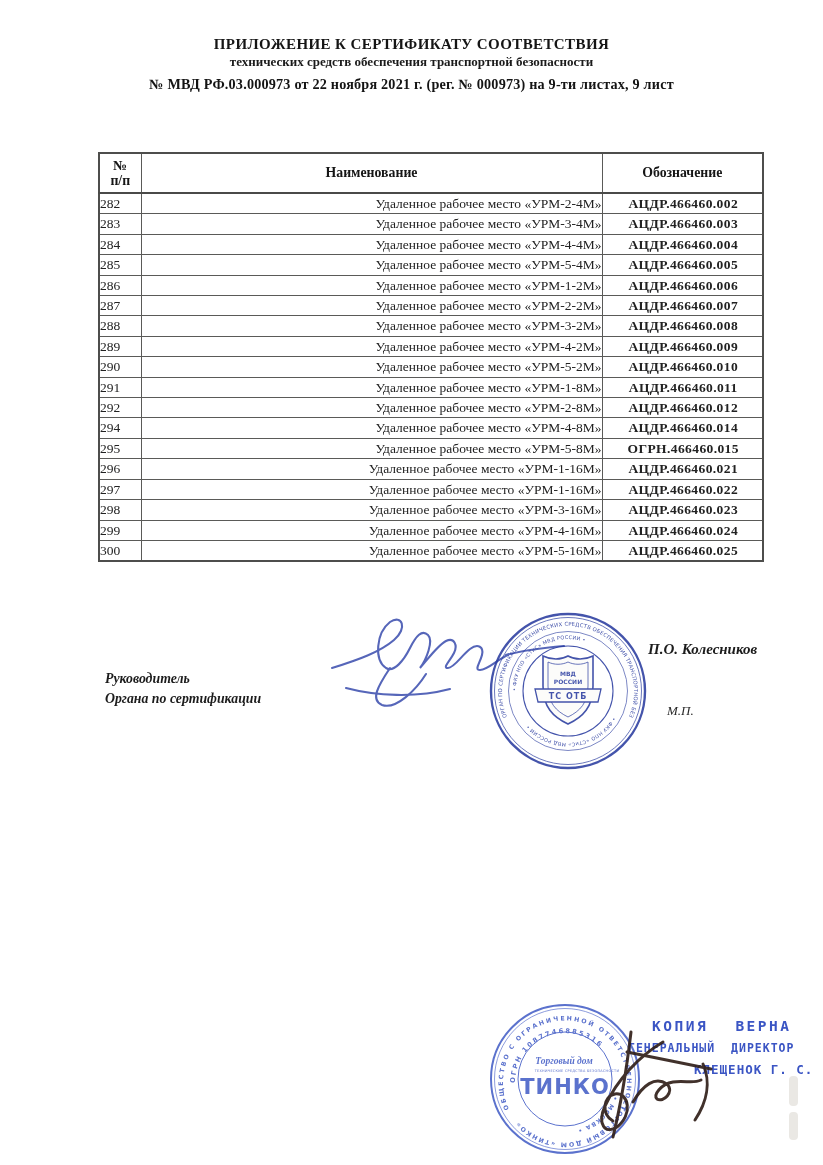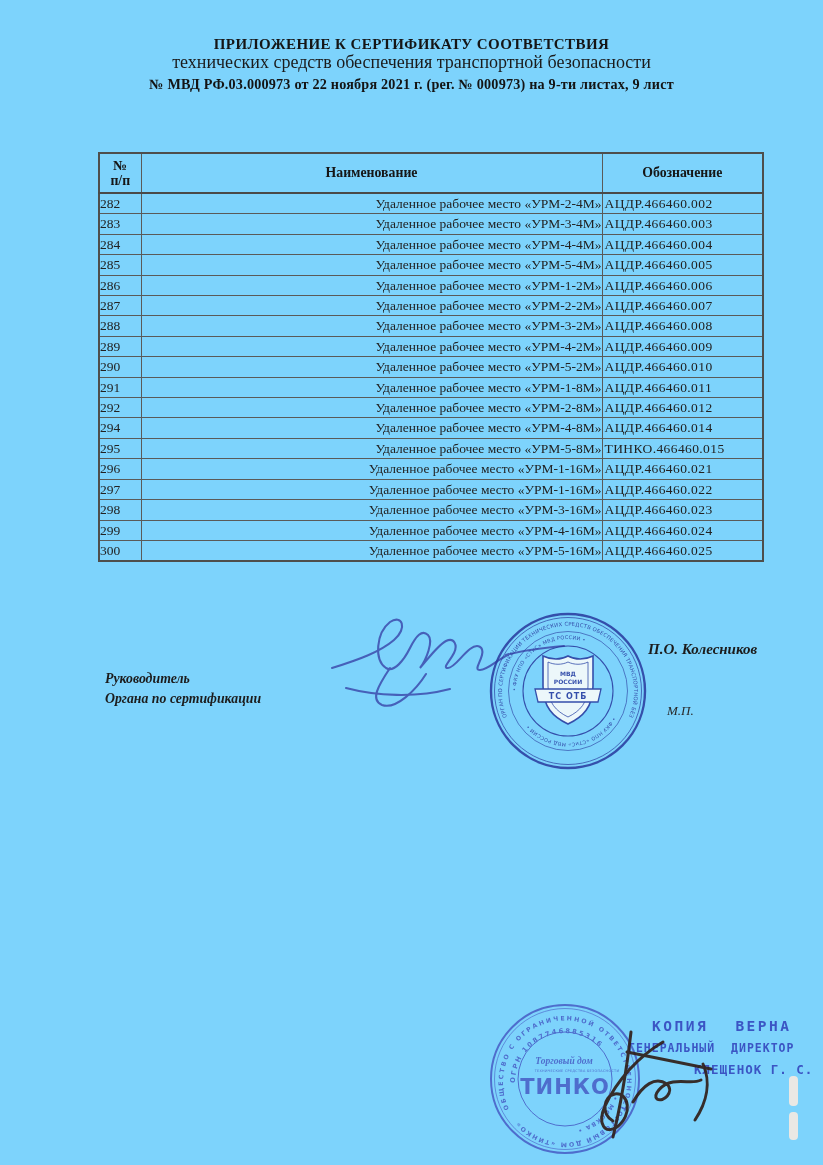--- a/index.html
+++ b/index.html
@@ -1,50 +1,50 @@
 <!DOCTYPE html>
 <html style="--mvd-blue: #2b3da0; --tinko-blue: #4a63c8; --copy-blue: #3b55c4; --sig-blue: #3f51b0; --sig-dark: #31201a;"><head>
 <meta charset="utf-8">
 <style>
   html,body{margin:0;padding:0;}
   body{background:#888;}
   .page{
     position:relative;
     width:823px;height:1165px;
     margin:0 auto;
-    background:#7dd3fc;
+    background:#ffffff;
     overflow:hidden;
     font-family:"Liberation Serif", serif;
     color:#1a1a1a;
   }
   
   .doc-header{position:absolute;top:36px;left:0;width:823px;text-align:center;}
   .doc-title{font-size:15px;font-weight:bold;letter-spacing:.4px;color:#151515;}
-  .doc-sub{font-size:18px;font-weight:normal;line-height:18px;color:#1b1b1b;}
+  .doc-sub{font-size:13px;font-weight:bold;line-height:18px;color:#1b1b1b;}
   .doc-cert{margin-top:5px;font-size:14.2px;font-weight:bold;letter-spacing:.2px;color:#141414;}
   
   .items-table{
     position:absolute;left:98px;top:152px;width:664px;
     border-collapse:collapse;table-layout:fixed;
     font-size:13.5px;color:#222;
   }
   .items-table th,.items-table td{
     border:1px solid #5a5a58;
     padding:0;overflow:hidden;white-space:nowrap;
   }
   .items-table thead th{
     height:38px;font-size:13.8px;font-weight:bold;text-align:center;
     border-bottom:2px solid #4a4a48;color:#161616;
   }
   .items-table{border:2px solid #4e4e4c;}
   .th-num-line{display:block;line-height:15px;}
   .items-table tbody td{height:19.4px;line-height:19.4px;}
   .items-table tbody td:nth-child(1){text-align:left;}
   .items-table tbody td:nth-child(2){padding-left:9px;text-align:right;}
-  .items-table tbody td:nth-child(3){padding-left:2px;text-align:left;letter-spacing:.4px;}
+  .items-table tbody td:nth-child(3){padding-left:2px;text-align:center;letter-spacing:.4px;font-weight:bold;}
   
   .sig-role{
     position:absolute;left:105px;top:626px;
     font-size:13.8px;font-weight:bold;font-style:italic;line-height:20px;color:#1c1c1c;margin-top:43px;
   }
   .signer-name{
     position:absolute;left:648px;top:641px;
     font-size:15px;font-weight:bold;font-style:italic;color:#1c1c1c;z-index:5;
   }
   .seal-here{
@@ -155,21 +155,21 @@
           <td>АЦДР.466460.012</td>
         </tr>
         <tr>
           <td>294</td>
           <td>Удаленное рабочее место «УРМ-4-8М»</td>
           <td>АЦДР.466460.014</td>
         </tr>
         <tr>
           <td>295</td>
           <td>Удаленное рабочее место «УРМ-5-8М»</td>
-          <td>ТИНКО.466460.015</td>
+          <td>ОГРН.466460.015</td>
         </tr>
         <tr>
           <td>296</td>
           <td>Удаленное рабочее место «УРМ-1-16М»</td>
           <td>АЦДР.466460.021</td>
         </tr>
         <tr>
           <td>297</td>
           <td>Удаленное рабочее место «УРМ-1-16М»</td>
           <td>АЦДР.466460.022</td>

